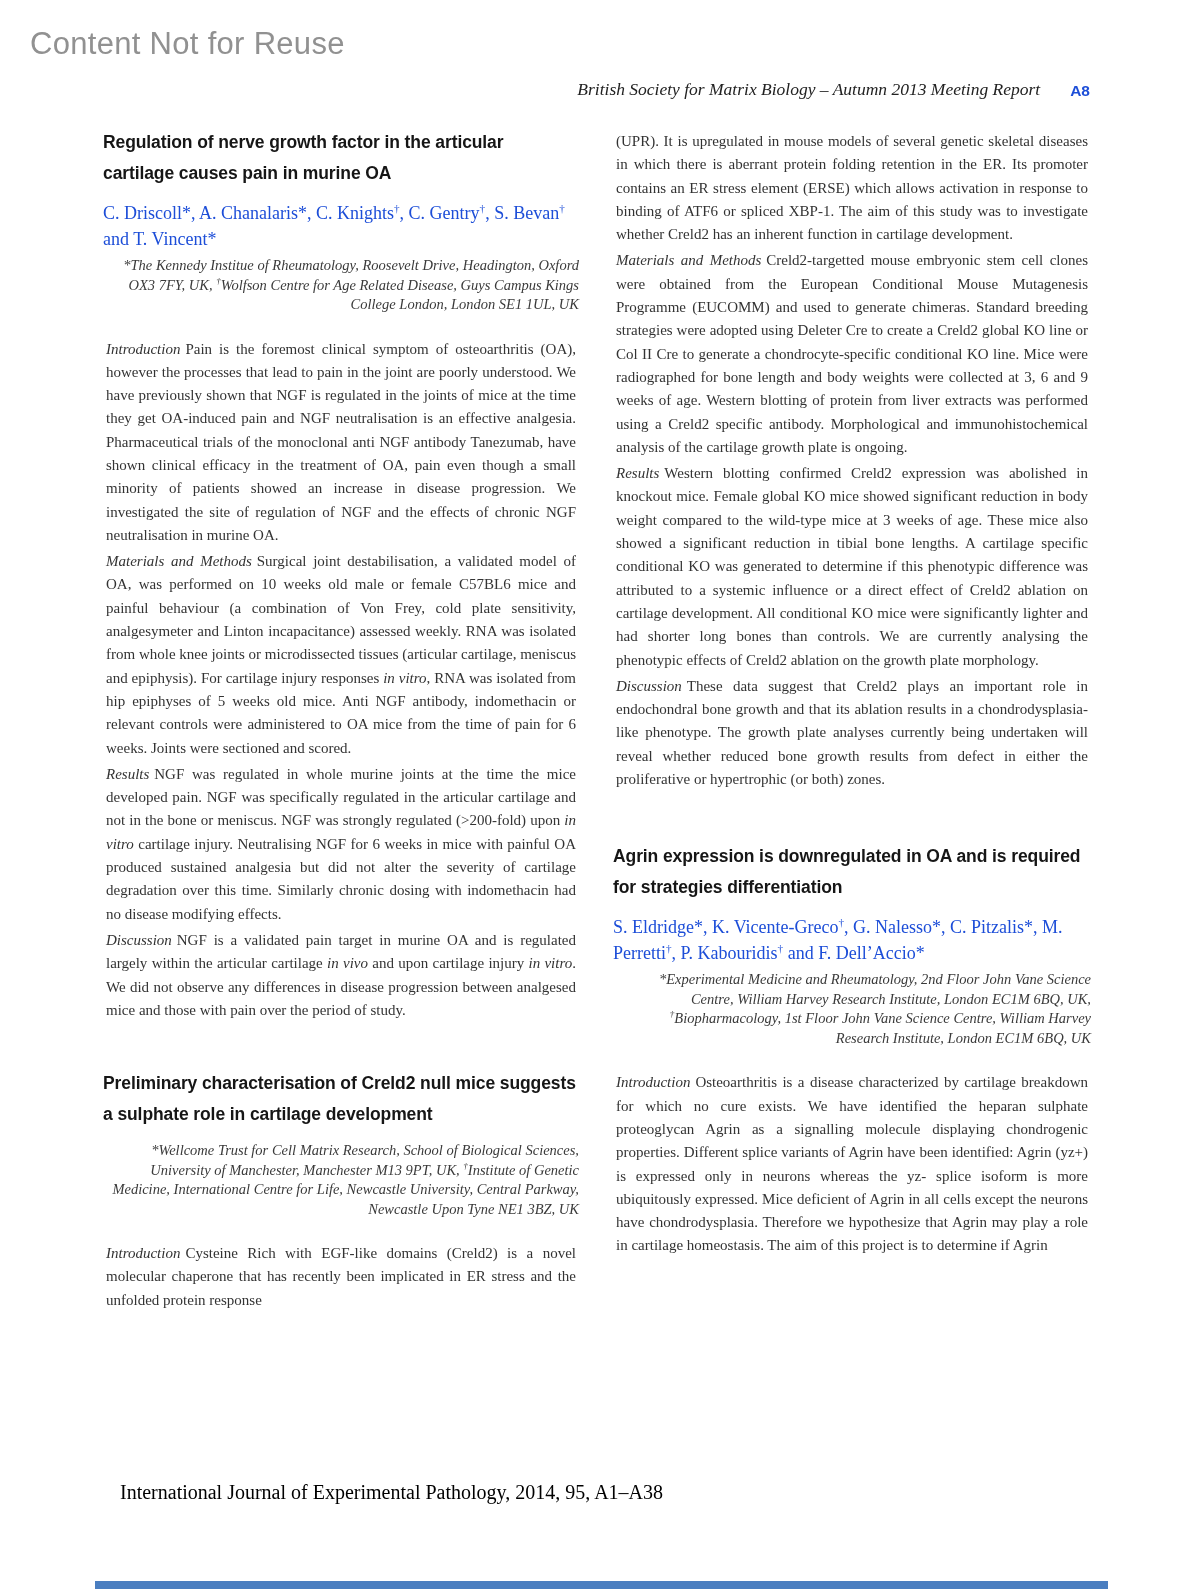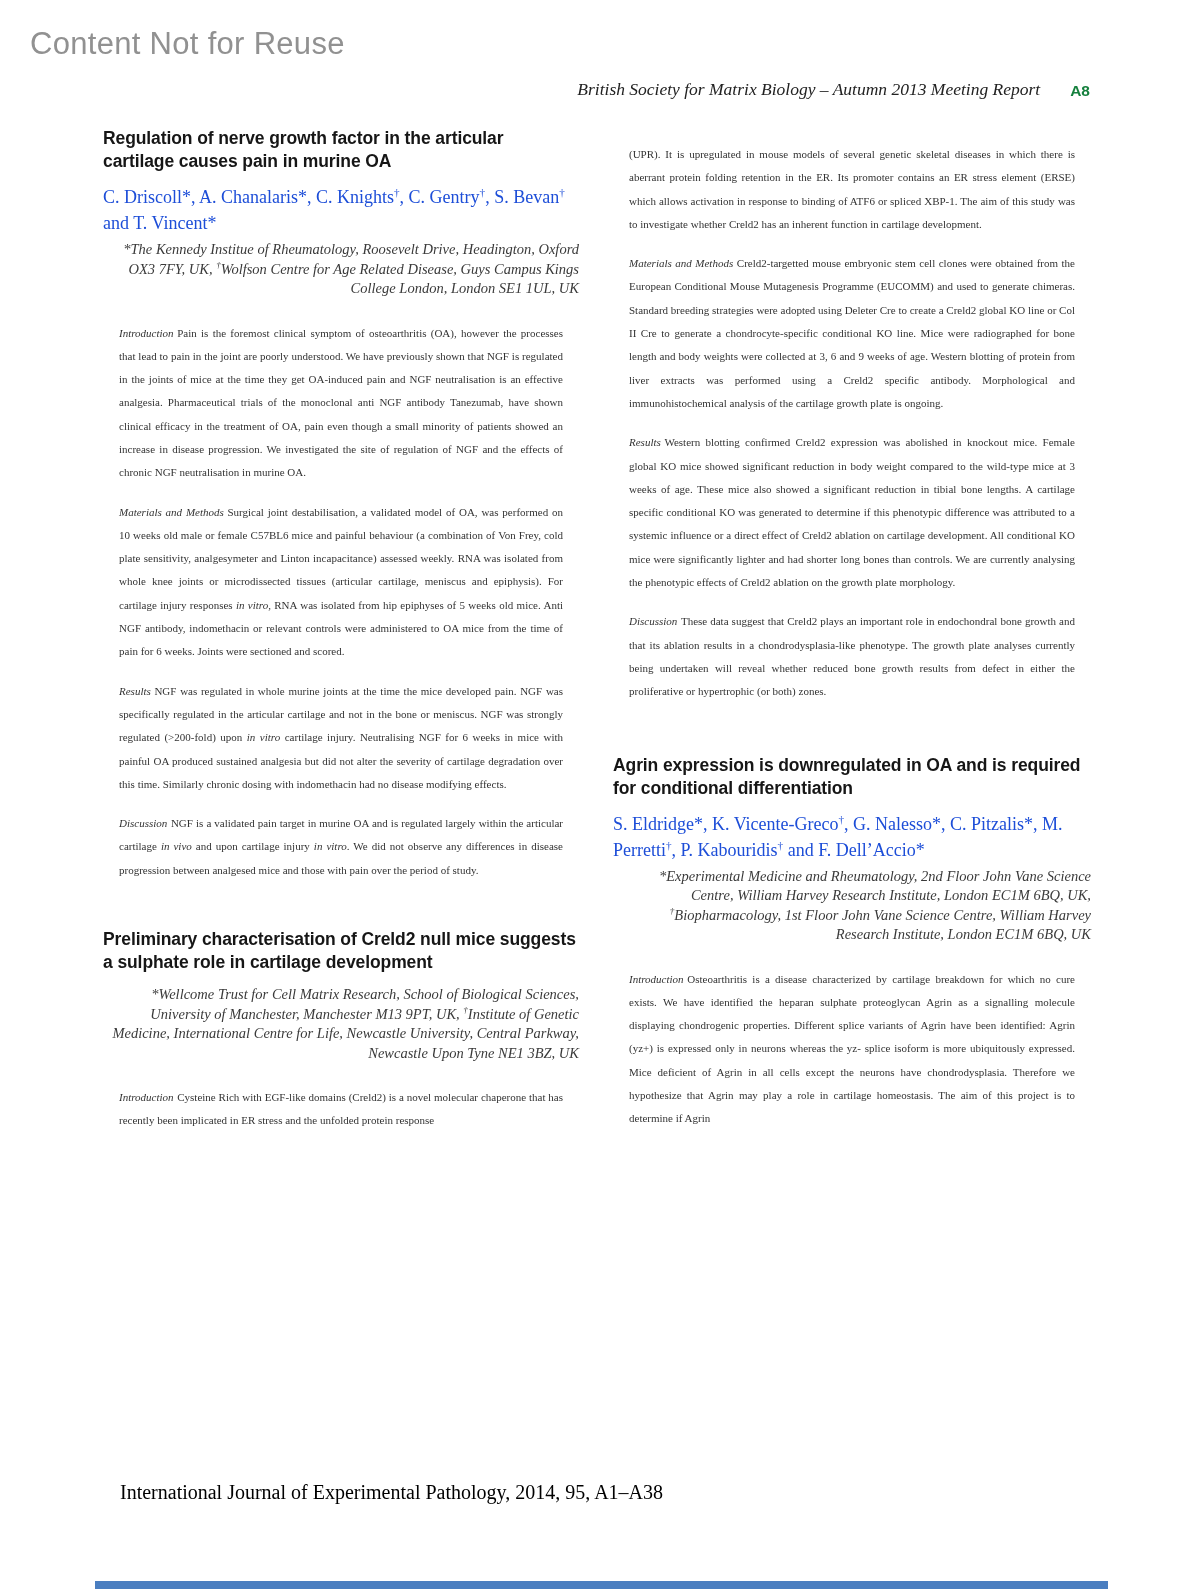--- a/index.html
+++ b/index.html
@@ -24,57 +24,57 @@
   }
   .running-head {
     position: absolute;
     top: 79px;
     right: 110px;
     display: flex;
     align-items: flex-end;
     gap: 30px;
   }
   .rh-title { font-style: italic; font-size: 17.5px; color: #222222; }
-  .rh-page  { font-family: "Liberation Sans", sans-serif; font-weight: 700; font-size: 15.5px; color: #15803d; }
+  .rh-page  { font-family: "Liberation Sans", sans-serif; font-weight: 700; font-size: 15.5px; color: #1d4ed8; }
   .columns {
     position: absolute;
     top: 127px;
     left: 103px;
     width: 988px;
     display: grid;
     grid-template-columns: 476px 478px;
     column-gap: 34px;
   }
   .abs-title {
     font-family: "Liberation Sans", sans-serif;
     font-weight: 700;
     font-size: 17.5px;
-    line-height: 23px;
+    line-height: 31px;
     letter-spacing: -0.1px;
     color: #161616;
     margin: 0 0 11px 0;
   }
   .authors {
     font-size: 18px;
     line-height: 26px;
     color: #1d4ed8;
     margin: 0 0 4px 0;
   }
   .affil {
     font-style: italic;
     font-size: 14.5px;
     line-height: 19.5px;
     color: #3a3a3a;
     margin: 0 0 23px 0;
     text-align: right;
   }
   .body-text p {
-    margin: 16px;
+    margin: 3px;
     text-align: justify;
-    font-size: 11px;
+    font-size: 15px;
     line-height: 23.3px;
     color: #333333;
   }
   .slabel { font-style: italic; }
   .slabel:not(:empty) { padding-right: 0.33em; }
   sup { font-size: 0.62em; line-height: 0; }
   .mt-lg { margin-top: 46px; }
   .mt-xl { margin-top: 50px; }
   .footer {
     position: absolute;
@@ -135,21 +135,21 @@
       <section class="abstract">
         <div class="body-text">
           <p><span class="slabel"></span><span>(UPR). It is upregulated in mouse models of several genetic skeletal diseases in which there is aberrant protein folding retention in the ER. Its promoter contains an ER stress element (ERSE) which allows activation in response to binding of ATF6 or spliced XBP-1. The aim of this study was to investigate whether Creld2 has an inherent function in cartilage development.</span></p>
           <p><span class="slabel">Materials and Methods</span><span>Creld2-targetted mouse embryonic stem cell clones were obtained from the European Conditional Mouse Mutagenesis Programme (EUCOMM) and used to generate chimeras. Standard breeding strategies were adopted using Deleter Cre to create a Creld2 global KO line or Col II Cre to generate a chondrocyte-specific conditional KO line. Mice were radiographed for bone length and body weights were collected at 3, 6 and 9 weeks of age. Western blotting of protein from liver extracts was performed using a Creld2 specific antibody. Morphological and immunohistochemical analysis of the cartilage growth plate is ongoing.</span></p>
           <p><span class="slabel">Results</span><span>Western blotting confirmed Creld2 expression was abolished in knockout mice. Female global KO mice showed significant reduction in body weight compared to the wild-type mice at 3 weeks of age. These mice also showed a significant reduction in tibial bone lengths. A cartilage specific conditional KO was generated to determine if this phenotypic difference was attributed to a systemic influence or a direct effect of Creld2 ablation on cartilage development. All conditional KO mice were significantly lighter and had shorter long bones than controls. We are currently analysing the phenotypic effects of Creld2 ablation on the growth plate morphology.</span></p>
           <p><span class="slabel">Discussion</span><span>These data suggest that Creld2 plays an important role in endochondral bone growth and that its ablation results in a chondrodysplasia-like phenotype. The growth plate analyses currently being undertaken will reveal whether reduced bone growth results from defect in either the proliferative or hypertrophic (or both) zones.</span></p>
         </div>
       </section>
 
       <section class="abstract mt-xl">
-        <h2 class="abs-title">Agrin expression is downregulated in OA and is required for conditional differentiation</h2>
+        <h2 class="abs-title">Agrin expression is downregulated in OA and is required for strategies differentiation</h2>
         <p class="authors">S. Eldridge*, K. Vicente-Greco<sup>†</sup>, G. Nalesso*, C. Pitzalis*, M. Perretti<sup>†</sup>, P. Kabouridis<sup>†</sup> and F. Dell’Accio*</p>
         <p class="affil">*Experimental Medicine and Rheumatology, 2nd Floor John Vane Science Centre, William Harvey Research Institute, London EC1M 6BQ, UK, <sup>†</sup>Biopharmacology, 1st Floor John Vane Science Centre, William Harvey Research Institute, London EC1M 6BQ, UK</p>
         <div class="body-text">
           <p><span class="slabel">Introduction</span><span>Osteoarthritis is a disease characterized by cartilage breakdown for which no cure exists. We have identified the heparan sulphate proteoglycan Agrin as a signalling molecule displaying chondrogenic properties. Different splice variants of Agrin have been identified: Agrin (yz+) is expressed only in neurons whereas the yz- splice isoform is more ubiquitously expressed. Mice deficient of Agrin in all cells except the neurons have chondrodysplasia. Therefore we hypothesize that Agrin may play a role in cartilage homeostasis. The aim of this project is to determine if Agrin</span></p>
         </div>
       </section>
 
     </div>
 
   </div>

